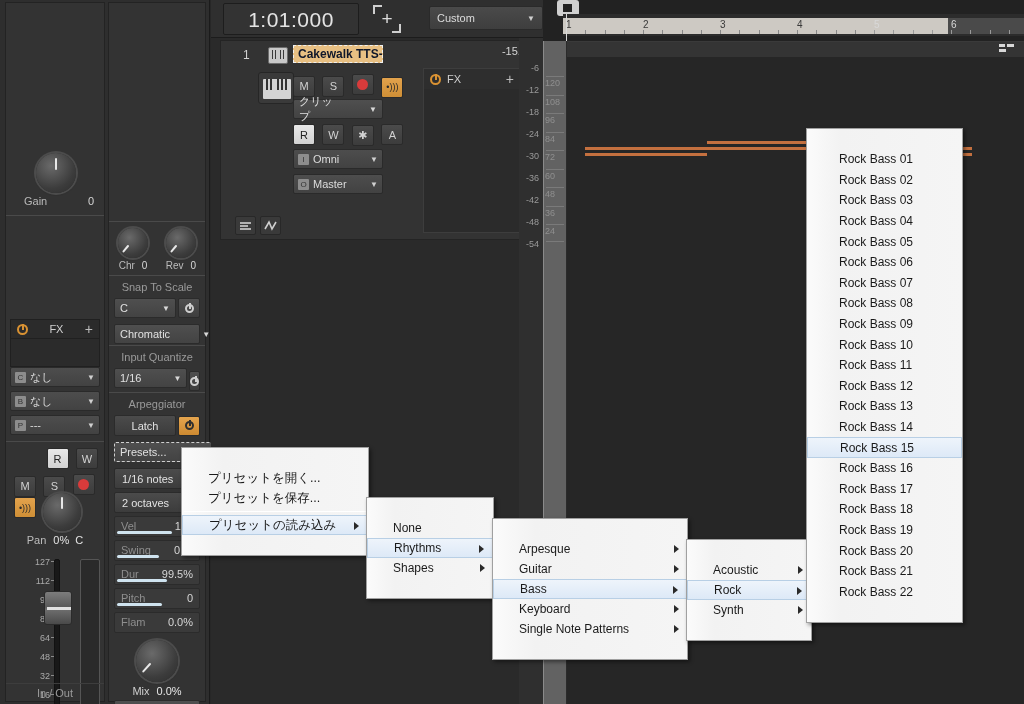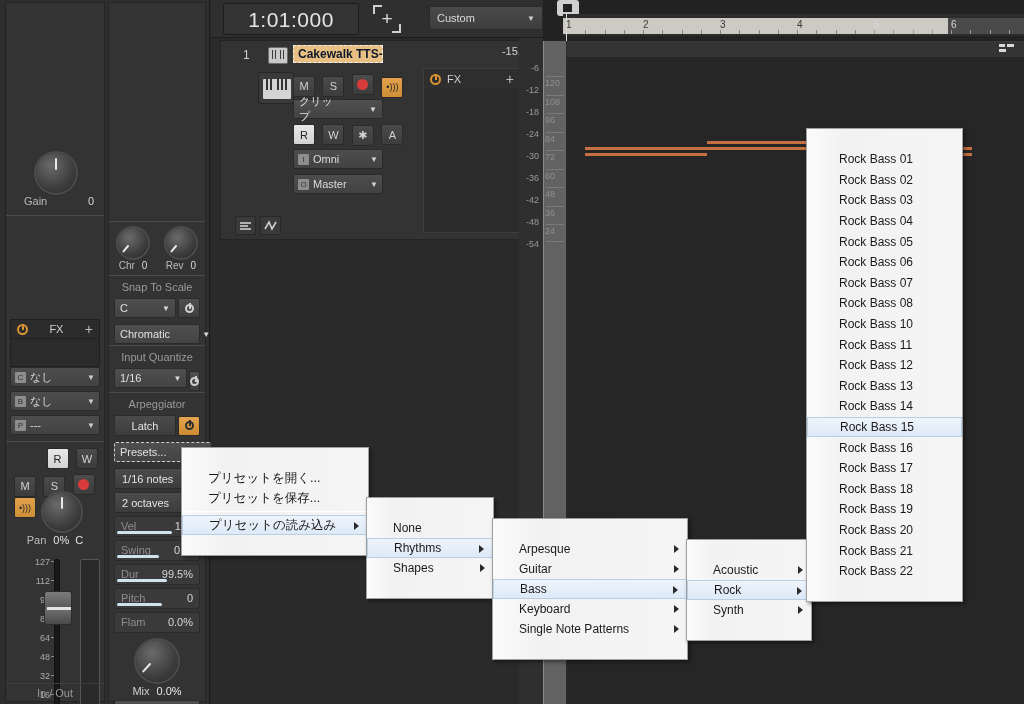--- a/index.html
+++ b/index.html
@@ -670,20 +670,23 @@
       <div class="mi">
         <span>Rock Bass 06</span>
       </div>
       <div class="mi">
         <span>Rock Bass 07</span>
       </div>
       <div class="mi">
         <span>Rock Bass 08</span>
       </div>
       <div class="mi">
+        <span>Rock Bass 09</span>
+      </div>
+      <div class="mi">
         <span>Rock Bass 10</span>
       </div>
       <div class="mi">
         <span>Rock Bass 11</span>
       </div>
       <div class="mi">
         <span>Rock Bass 12</span>
       </div>
       <div class="mi">
         <span>Rock Bass 13</span>

